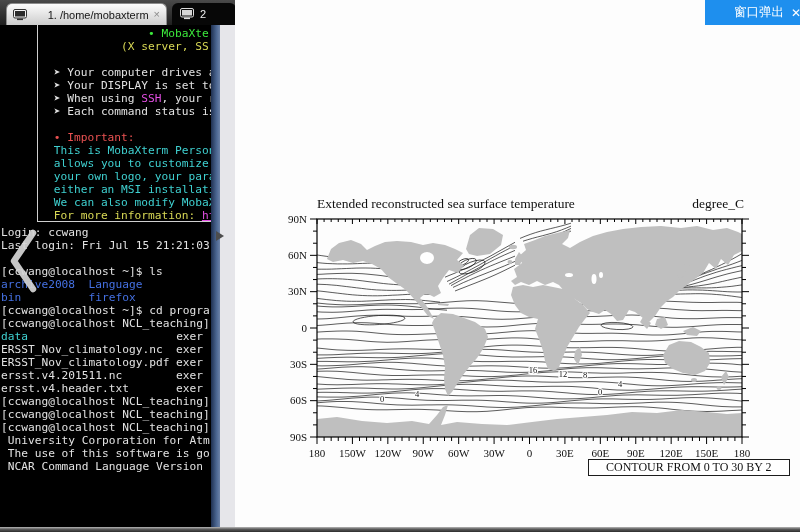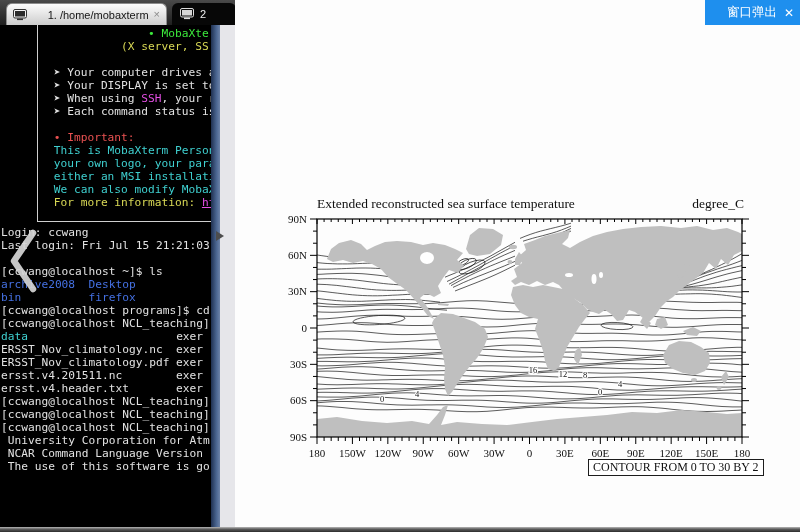--- a/index.html
+++ b/index.html
@@ -33,35 +33,35 @@
   
   .sep-navy{position:absolute;left:211px;top:25px;width:9px;height:502px;
             background:linear-gradient(90deg,#1f3050,#4a6590 60%,#6d83a8);}
   .sep-gray{position:absolute;left:220px;top:25px;width:15px;height:502px;background:#e6e6ea;}
   .panel{position:absolute;left:235px;top:0;width:565px;height:527px;background:#fdfdfd;}
   .btm-strip{position:absolute;left:0;top:527px;width:800px;height:5px;
              background:linear-gradient(#b8b8b8,#5a5a5a 45%,#2c2c2c);}
 
   
   .popup-btn{position:absolute;left:705px;top:0;width:95px;height:25px;box-sizing:border-box;
-             background:#1e8fee;display:flex;align-items:center;gap:7px;padding:0 15px;color:#fff;cursor:pointer;}
+             background:#1e8fee;display:flex;align-items:center;gap:7px;padding:0 22px;color:#fff;cursor:pointer;}
   .popup-btn .lbl{font-size:12.5px;white-space:nowrap;}
   .popup-btn .x{font-size:12px;margin-left:auto;}
 
   
   .chevron{position:absolute;left:5px;top:228px;}
   .mini-arrow{position:absolute;left:216px;top:231px;width:0;height:0;
               border-left:8px solid #4d4d4d;border-top:5px solid transparent;border-bottom:5px solid transparent;}
 
   
   .plot-title{position:absolute;left:317px;top:196px;width:427px;display:flex;justify-content:space-between;
               font-family:"Liberation Serif","DejaVu Serif",serif;font-size:13.5px;color:#101010;align-items:center;}
   .contour-note{position:absolute;left:588px;top:459px;border:1px solid #1c1c1c;background:#fff;
                 font-family:"Liberation Serif","DejaVu Serif",serif;font-size:12px;color:#101010;
-                padding:0 4px;line-height:15px;}
+                padding:0 17px;line-height:15px;}
   #plot-svg{position:absolute;left:280px;top:190px;}
   .cline{fill:none;stroke:#161616;stroke-width:0.7;}
   .land{fill:#bfbfbf;stroke:none;}
   .lake{fill:#ffffff;stroke:none;}
   .frame{fill:none;stroke:#000;stroke-width:1.2;}
   .tick{stroke:#000;stroke-width:1;}
   .axlab{font-family:"Liberation Serif","DejaVu Serif",serif;font-size:11px;fill:#101010;}
   .clab{font-family:"Liberation Serif","DejaVu Serif",serif;font-size:8.5px;fill:#101010;
         paint-order:stroke;stroke:#ffffff;stroke-width:2.2px;}
 </style>
@@ -95,45 +95,46 @@
         <div class="tline"><span class="c-green">               • MobaXte</span></div>
         <div class="tline"><span class="c-yellow">           (X server, SS</span></div>
         <div class="tline">&nbsp;</div>
         <div class="tline"><span class="c-fg"> ➤ Your computer drives a</span></div>
         <div class="tline"><span class="c-fg"> ➤ Your DISPLAY is set to</span></div>
         <div class="tline"><span class="c-fg"> ➤ When using </span><span class="c-magenta">SSH</span><span class="c-fg">, your re</span></div>
         <div class="tline"><span class="c-fg"> ➤ Each command status is</span></div>
         <div class="tline">&nbsp;</div>
         <div class="tline"><span class="c-red"> • Important:</span></div>
         <div class="tline"><span class="c-cyan"> This is MobaXterm Person</span></div>
+        <div class="tline"><span class="c-cyan"> allows you to customize </span></div>
         <div class="tline"><span class="c-cyan"> your own logo, your para</span></div>
         <div class="tline"><span class="c-cyan"> either an MSI installati</span></div>
         <div class="tline"><span class="c-cyan"> We can also modify MobaX</span></div>
         <div class="tline"><span class="c-yellow"> For more information: </span><span class="c-link">ht</span></div>
       </div>
     <div id="term-lines">
         <div class="tline"><span class="c-fg">Login: ccwang</span></div>
         <div class="tline"><span class="c-fg">Last login: Fri Jul 15 21:21:03</span></div>
         <div class="tline">&nbsp;</div>
         <div class="tline"><span class="c-fg">[ccwang@localhost ~]$ ls</span></div>
-        <div class="tline"><span class="c-blue">archive2008</span><span class="c-fg">  </span><span class="c-blue">Desktop</span></div>
+        <div class="tline"><span class="c-blue">archive2008</span><span class="c-fg">  </span><span class="c-blue">Language</span></div>
         <div class="tline"><span class="c-blue">bin</span><span class="c-fg">          </span><span class="c-blue">firefox</span></div>
-        <div class="tline"><span class="c-fg">[ccwang@localhost programs]$ cd</span></div>
+        <div class="tline"><span class="c-fg">[ccwang@localhost ~]$ cd progra</span></div>
         <div class="tline"><span class="c-fg">[ccwang@localhost NCL_teaching]</span></div>
         <div class="tline"><span class="c-cyan">data</span><span class="c-fg">                      exer</span></div>
         <div class="tline"><span class="c-fg">ERSST_Nov_climatology.nc  exer</span></div>
         <div class="tline"><span class="c-fg">ERSST_Nov_climatology.pdf exer</span></div>
         <div class="tline"><span class="c-fg">ersst.v4.201511.nc        exer</span></div>
         <div class="tline"><span class="c-fg">ersst.v4.header.txt       exer</span></div>
         <div class="tline"><span class="c-fg">[ccwang@localhost NCL_teaching]</span></div>
         <div class="tline"><span class="c-fg">[ccwang@localhost NCL_teaching]</span></div>
         <div class="tline"><span class="c-fg">[ccwang@localhost NCL_teaching]</span></div>
         <div class="tline"><span class="c-fg"> University Corporation for Atm</span></div>
+        <div class="tline"><span class="c-fg"> The use of this software is go</span></div>
         <div class="tline"><span class="c-fg"> NCAR Command Language Version </span></div>
-        <div class="tline"><span class="c-fg"> The use of this software is go</span></div>
       </div>
   </div>
 
   <div class="sep-navy"></div>
   <div class="sep-gray"></div>
 
   <div class="panel"></div>
 
   <svg id="plot-svg" width="520" height="300" viewBox="0 0 520 300">
     <g id="g-contours" transform="translate(37,29)">

